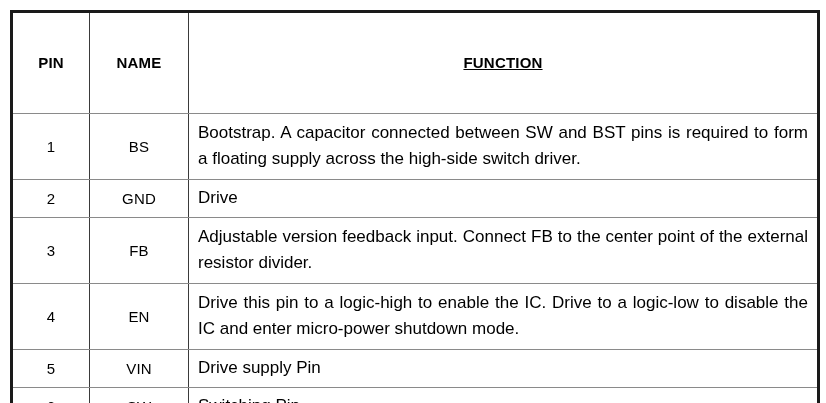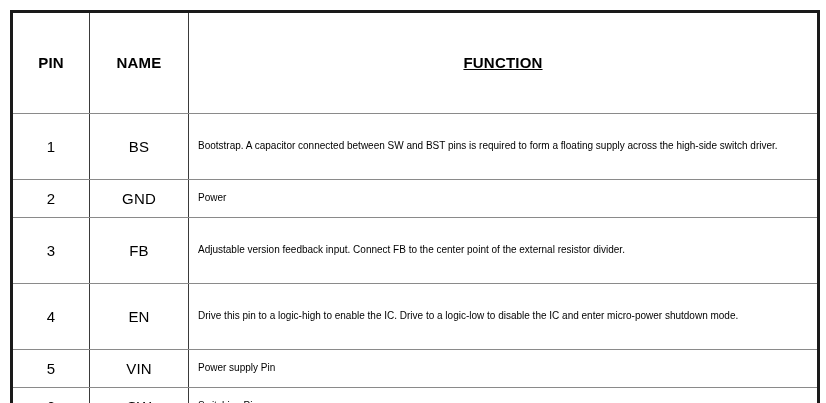--- a/index.html
+++ b/index.html
@@ -72,21 +72,21 @@
   td.c-name {
     text-align: center;
     font-size: 15px;
     font-weight: normal;
     letter-spacing: 0.2px;
   }
 
   td.c-func {
     text-align: justify;
     text-align-last: left;
-    font-size: 10px;
+    font-size: 17px;
     line-height: 1.55;
     padding: 3px 9px 4px 9px;
     hyphens: none;
   }
 
   
   tr.r-tall td { height: 58px; }
   tr.r-short td { height: 30px; }
   tr.r-last td { border-bottom: none; }
 
@@ -123,21 +123,21 @@
         <td class="c-name">BS</td>
         <td class="c-func">
           <span class="func-text">Bootstrap. A capacitor connected between SW and BST pins is required to form a floating supply across the high-side switch driver.</span>
         </td>
       </tr>
 
       <tr class="r-short">
         <td class="c-pin">2</td>
         <td class="c-name">GND</td>
         <td class="c-func">
-          <span class="func-text">Power</span>
+          <span class="func-text">Drive</span>
         </td>
       </tr>
 
       <tr class="r-tall">
         <td class="c-pin">3</td>
         <td class="c-name">FB</td>
         <td class="c-func">
           <span class="func-text">Adjustable version feedback input. Connect FB to the center point of the external resistor divider.</span>
         </td>
       </tr>
@@ -147,21 +147,21 @@
         <td class="c-name">EN</td>
         <td class="c-func">
           <span class="func-text">Drive this pin to a logic-high to enable the IC. Drive to a logic-low to disable the IC and enter micro-power shutdown mode.</span>
         </td>
       </tr>
 
       <tr class="r-short">
         <td class="c-pin">5</td>
         <td class="c-name">VIN</td>
         <td class="c-func">
-          <span class="func-text">Power supply Pin</span>
+          <span class="func-text">Drive supply Pin</span>
         </td>
       </tr>
 
       <tr class="r-short r-last">
         <td class="c-pin">6</td>
         <td class="c-name">SW</td>
         <td class="c-func">
           <span class="func-text">Switching Pin</span>
         </td>
       </tr>

